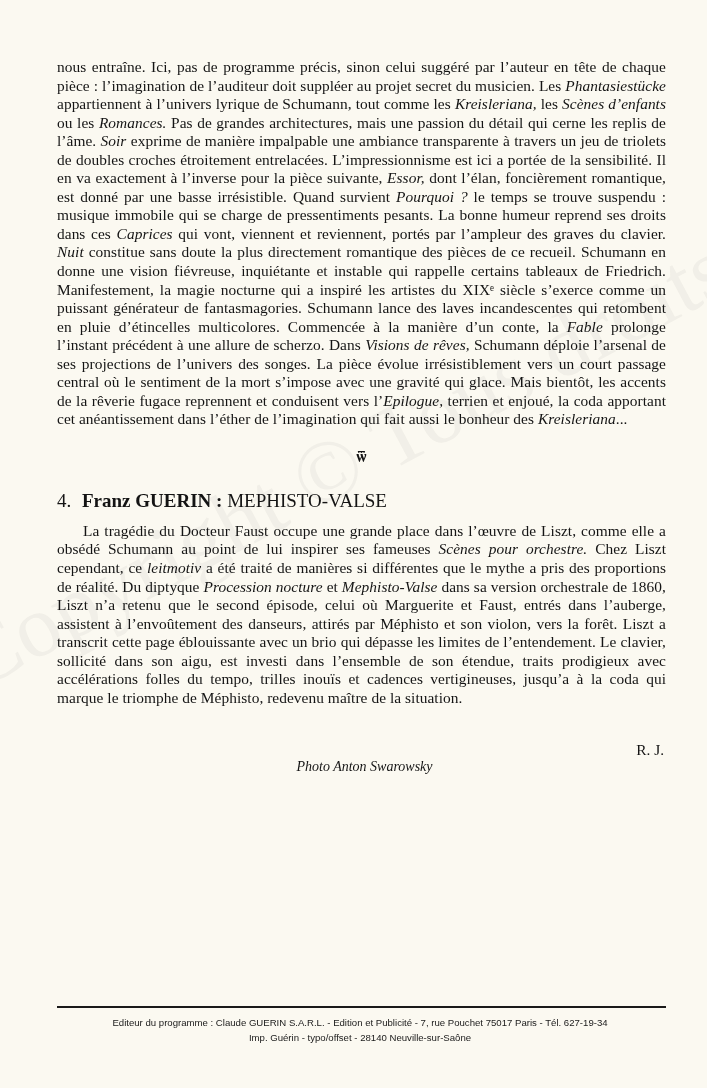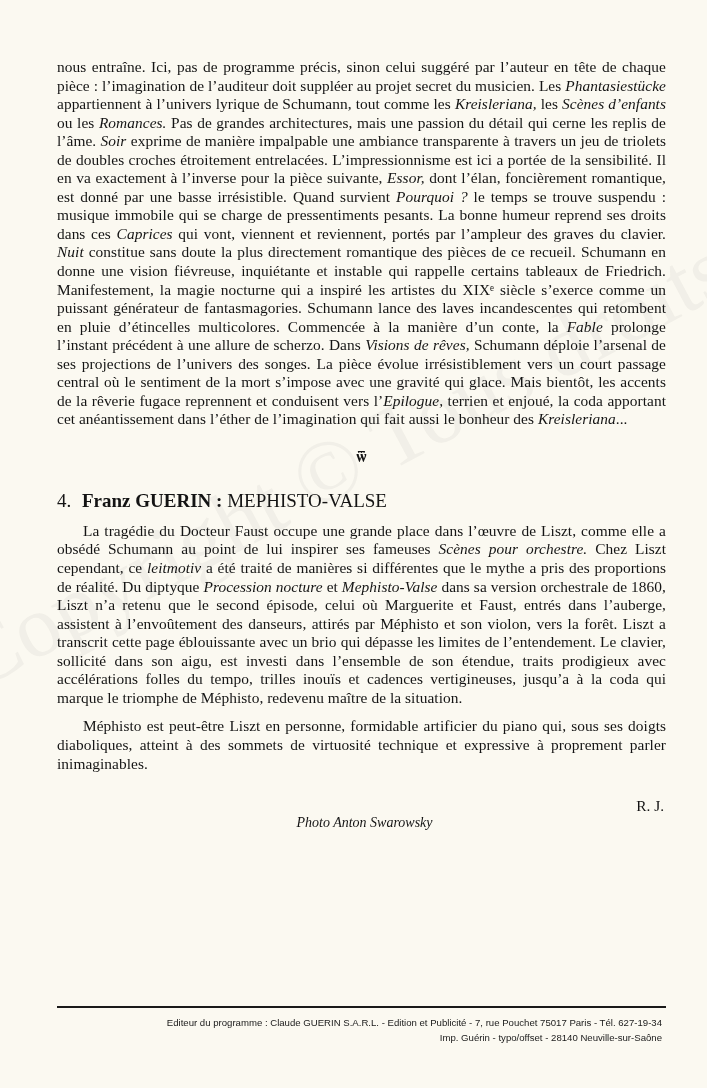--- a/index.html
+++ b/index.html
@@ -24,23 +24,23 @@
   .heading {
     margin: 24px 0 0 0; font-size: 19px; line-height: 22px; font-weight: normal;
   }
   .heading .num { margin-right: 6px; }
   .heading b { font-weight: bold; }
   .spacer-m { height: 10px; }
   .signature { text-align: right; font-size: 15.4px; line-height: 18px; margin-top: 24px; padding-right: 2px; }
   .photo-credit { text-align: center; font-style: italic; font-size: 14px; padding-left: 6px; }
   .rule { position: absolute; left: 57px; top: 1006px; width: 609px; height: 2px; background: #1a1a1a; }
   .footer {
-    position: absolute; left: 42px; top: 1016px; width: 620px;
+    position: absolute; left: 50px; top: 1016px; width: 620px;
     font-family: "Liberation Sans", "DejaVu Sans", sans-serif;
-    font-size: 9.6px; line-height: 14.5px; text-align: right; color: #1a1a1a;
+    font-size: 9.6px; line-height: 14.5px; text-align: center; color: #1a1a1a;
   }
   .watermark {
     position: absolute; left: -60px; top: 620px;
     font-size: 88px; color: rgba(120,120,110,0.07);
     transform: rotate(-28deg); transform-origin: left top;
     white-space: nowrap; pointer-events: none;
     font-family: "Liberation Serif", serif;
   }
 </style>
 </head>
@@ -55,21 +55,20 @@
 
   <h2 class="heading">
     <span class="num">4.</span>
     <b>Franz GUERIN :</b>
     <span>MEPHISTO-VALSE</span>
   </h2>
 
   <div class="spacer-m"></div>
   <p class="para indent">La tragédie du Docteur Faust occupe une grande place dans l’œuvre de Liszt, comme elle a obsédé Schumann au point de lui inspirer ses fameuses <i>Scènes pour orchestre.</i> Chez Liszt cependant, ce <i>leitmotiv</i> a été traité de manières si différentes que le mythe a pris des proportions de réalité. Du diptyque <i>Procession nocture</i> et <i>Mephisto-Valse</i> dans sa version orchestrale de 1860, Liszt n’a retenu que le second épisode, celui où Marguerite et Faust, entrés dans l’auberge, assistent à l’envoûtement des danseurs, attirés par Méphisto et son violon, vers la forêt. Liszt a transcrit cette page éblouissante avec un brio qui dépasse les limites de l’entendement. Le clavier, sollicité dans son aigu, est investi dans l’ensemble de son étendue, traits prodigieux avec accélérations folles du tempo, trilles inouïs et cadences vertigineuses, jusqu’a à la coda qui marque le triomphe de Méphisto, redevenu maître de la situation.</p>
   <div class="spacer-m"></div>
-  <p class="para indent">Méphisto est peut-être Liszt en personne, formidable artificier du piano qui, sous ses doigts diaboliques, atteint à des sommets de virtuosité technique et expressive à proprement parler inimaginables.</p>
 
   <div class="signature">R. J.</div>
 
   <div class="photo-credit">Photo Anton Swarowsky</div>
 </div>
 
 <div class="rule"></div>
 <div class="footer">
   <div>Editeur du programme : Claude GUERIN S.A.R.L. - Edition et Publicité - 7, rue Pouchet 75017 Paris - Tél. 627-19-34</div>
   <div>Imp. Guérin - typo/offset - 28140 Neuville-sur-Saône</div>

